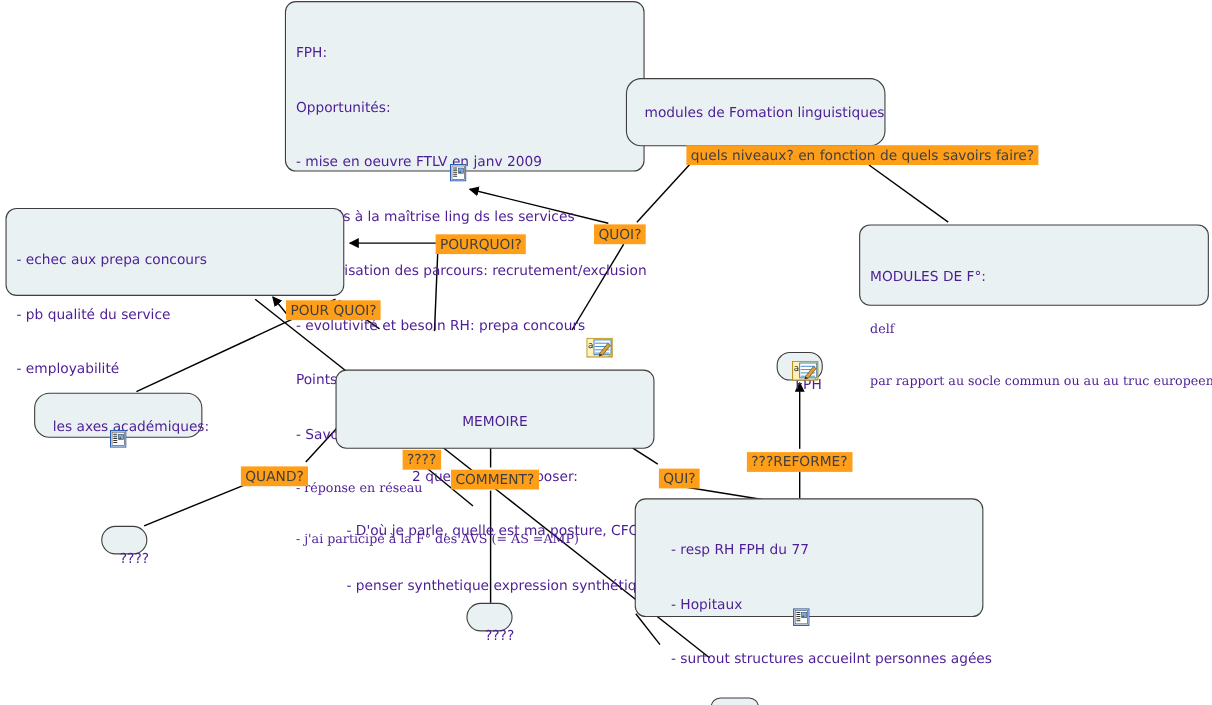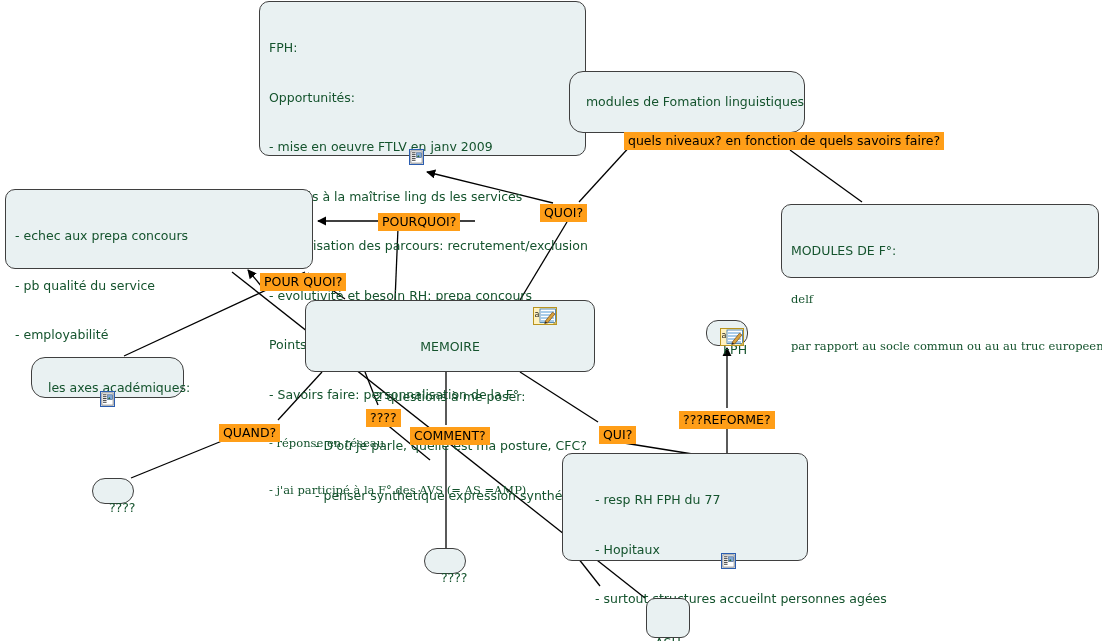--- a/index.html
+++ b/index.html
@@ -21,31 +21,32 @@
     width: 1102px;
     height: 641px;
     pointer-events: none;
   }
   .node {
     position: absolute;
     box-sizing: border-box;
     background: #e9f1f2;
     border: 1.2px solid #3f3f3f;
     border-radius: 10px;
-    color: #14532d;
+    color: #4c1d95;
     font-size: 12.5px;
     line-height: 16.5px;
     white-space: pre;
     z-index: 5;
   }
   .node.pad {
     padding: 5px 9px 5px 9px;
   }
   .node.center {
     text-align: center;
+    margin-top: 36px;
   }
   .node.small {
     border-radius: 11px;
     padding: 5px 11px;
     text-align: center;
     font-size: 12.5px;
   }
   .node.pill {
     border-radius: 14px;
     padding: 5px 0;
@@ -59,21 +60,21 @@
   .sans-head {
     font-family: "DejaVu Sans", sans-serif;
     font-size: 12.5px;
     line-height: 16px;
   }
 
   
   .elabel {
     position: absolute;
     background: #ff9e18;
-    color: #000000;
+    color: #404040;
     font-family: "DejaVu Sans", sans-serif;
     font-size: 12.5px;
     line-height: 15px;
     padding: 1px 4px 2px 4px;
     white-space: nowrap;
     z-index: 8;
   }
 
   
   .doc-icon {
@@ -260,21 +261,21 @@
     <line x1="8" y1="5" x2="21" y2="5" stroke="#3f8fd0" stroke-width="0.9"></line>
     <line x1="8" y1="8" x2="21" y2="8" stroke="#3f8fd0" stroke-width="0.9"></line>
     <line x1="8" y1="11" x2="21" y2="11" stroke="#3f8fd0" stroke-width="0.9"></line>
     <line x1="8" y1="14" x2="21" y2="14" stroke="#3f8fd0" stroke-width="0.9"></line>
     <text x="1.5" y="9.5" font-family="DejaVu Sans, sans-serif" font-size="8" fill="#1a1a1a">a</text>
     <path d="M12 14.5 L19.5 5.2 L22 7 L14.6 16 Z" fill="#d8a23c" stroke="#7a4a12" stroke-width="0.7"></path>
     <path d="M12 14.5 L14.6 16 L11.4 17 Z" fill="#3a2a18"></path>
     <path d="M20.5 17 L23.5 17 L23.5 14 Z" fill="#e8d48a" stroke="#b9941f" stroke-width="0.7"></path>
   </svg>
 
-  <div class="node pad" style="left:562px; top:453px; width:246px; height:108px;padding-left:32px;">
+  <div class="node pad" style="left:577px; top:453px; width:317px; height:108px;padding-left:32px;">
     <span class="node-line">- resp RH FPH du 77</span>
     <span class="node-line">- Hopitaux</span>
     <span class="node-line">- surtout structures accueilnt personnes agées</span>
     <span class="node-line">- AS</span>
     
     
   </div>
   <svg class="doc-icon" style="left:721px; top:553px;" viewBox="0 0 16 17">
     <rect x="0.5" y="0.5" width="15" height="16" fill="#ffffff" stroke="#2a5db0" stroke-width="1.2"></rect>
     <rect x="2" y="2" width="12" height="13" fill="#ffffff" stroke="#5a5a5a" stroke-width="0.7"></rect>
@@ -285,21 +286,21 @@
     <line x1="3.2" y1="12" x2="7" y2="12" stroke="#333" stroke-width="1"></line>
     <rect x="8.2" y="4" width="5" height="5" fill="#7fa8d8" stroke="#30507a" stroke-width="0.6"></rect>
     <path d="M8.5 8.6 L10 6.4 L11.2 8.6 Z" fill="#2e6b2e"></path>
   </svg>
 
   <div class="node center" style="left:646px; top:598px; width:44px; height:40px; border-radius:9px; padding:3px 0;">
     <span class="node-line">ASH</span>
     
   </div>
 
-  <div class="elabel" style="left:378px; top:213px;">
+  <div class="elabel" style="left:396px; top:213px;">
     <span>POURQUOI?</span>
   </div>
 
   <div class="elabel" style="left:260px; top:273px;">
     <span>POUR QUOI?</span>
   </div>
 
   <div class="elabel" style="left:540px; top:204px;">
     <span>QUOI?</span>
   </div>

